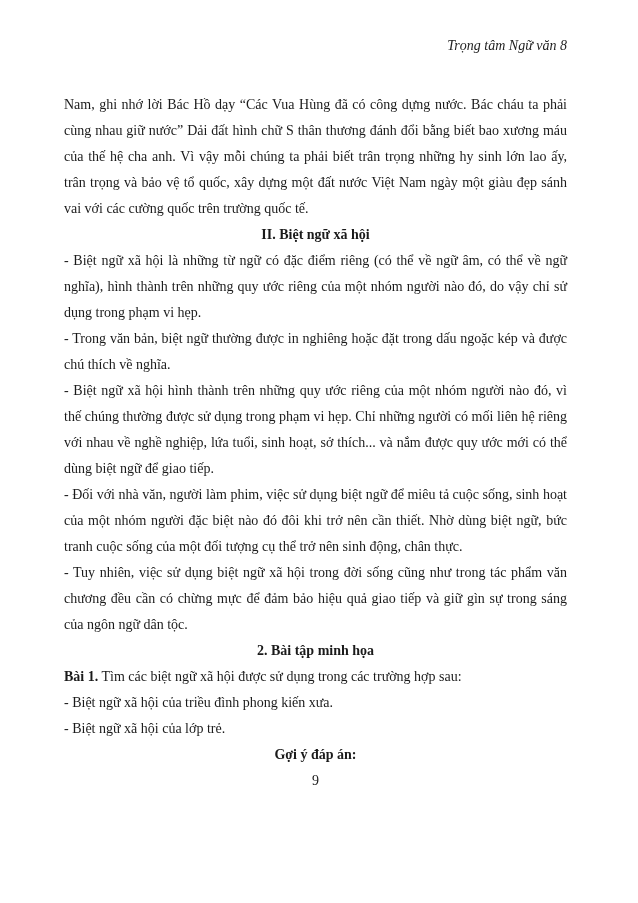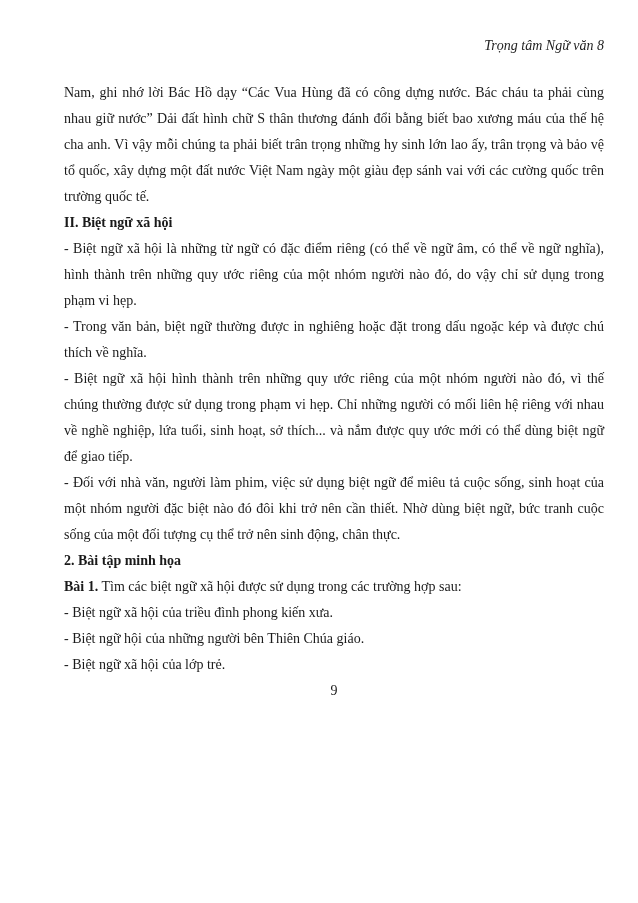--- a/index.html
+++ b/index.html
@@ -7,45 +7,45 @@
     padding: 0;
     background: #ffffff;
   }
   .page {
     position: relative;
     width: 638px;
     height: 902px;
     margin: 0 auto;
     background: #ffffff;
     box-sizing: border-box;
-    padding: 36px 34px 0 64px;
+    padding: 36px 71px 0 64px;
     font-family: "Liberation Serif", "DejaVu Serif", serif;
     color: #1a1a1a;
     overflow: hidden;
   }
   .running-header {
     text-align: right;
     font-style: italic;
     font-size: 14px;
     line-height: 20px;
     color: #222222;
   }
   .doc-body {
-    margin-top: 24px;
+    margin-top: 36px;
     font-size: 14px;
     line-height: 26px;
     text-align: justify;
   }
   .doc-body p {
     margin: 0;
     padding: 0;
   }
   .doc-body p.heading {
     font-weight: bold;
-    text-align: left;
+    text-align: center;
   }
   .doc-body b.lead {
     font-weight: bold;
   }
   .page-footer {
     text-align: center;
     font-size: 14px;
     line-height: 26px;
     margin-top: 0;
     color: #1a1a1a;
@@ -59,23 +59,24 @@
     <span>Trọng tâm Ngữ văn 8</span>
   </div>
 
   <div class="doc-body">
       <p class="paragraph">Nam, ghi nhớ lời Bác Hồ dạy “Các Vua Hùng đã có công dựng nước. Bác cháu ta phải cùng nhau giữ nước” Dải đất hình chữ S thân thương đánh đổi bằng biết bao xương máu của thế hệ cha anh. Vì vậy mỗi chúng ta phải biết trân trọng những hy sinh lớn lao ấy, trân trọng và bảo vệ tổ quốc, xây dựng một đất nước Việt Nam ngày một giàu đẹp sánh vai với các cường quốc trên trường quốc tế.</p>
       <p class="heading">II. Biệt ngữ xã hội</p>
       <p class="paragraph">- Biệt ngữ xã hội là những từ ngữ có đặc điểm riêng (có thể về ngữ âm, có thể về ngữ nghĩa), hình thành trên những quy ước riêng của một nhóm người nào đó, do vậy chỉ sử dụng trong phạm vi hẹp.</p>
       <p class="paragraph">- Trong văn bản, biệt ngữ thường được in nghiêng hoặc đặt trong dấu ngoặc kép và được chú thích về nghĩa.</p>
       <p class="paragraph">- Biệt ngữ xã hội hình thành trên những quy ước riêng của một nhóm người nào đó, vì thế chúng thường được sử dụng trong phạm vi hẹp. Chỉ những người có mối liên hệ riêng với nhau về nghề nghiệp, lứa tuổi, sinh hoạt, sở thích... và nắm được quy ước mới có thể dùng biệt ngữ để giao tiếp.</p>
       <p class="paragraph">- Đối với nhà văn, người làm phim, việc sử dụng biệt ngữ để miêu tả cuộc sống, sinh hoạt của một nhóm người đặc biệt nào đó đôi khi trở nên cần thiết. Nhờ dùng biệt ngữ, bức tranh cuộc sống của một đối tượng cụ thể trở nên sinh động, chân thực.</p>
+      <p class="paragraph">- Tuy nhiên, việc sử dụng biệt ngữ xã hội trong đời sống cũng như trong tác phẩm văn chương đều cần có chừng mực để đảm bảo hiệu quả giao tiếp và giữ gìn sự trong sáng của ngôn ngữ dân tộc.</p>
       <p class="heading">2. Bài tập minh họa</p>
       <p class="paragraph"><b class="lead">Bài 1.</b> Tìm các biệt ngữ xã hội được sử dụng trong các trường hợp sau:</p>
       <p class="paragraph">- Biệt ngữ xã hội của triều đình phong kiến xưa.</p>
-      <p class="paragraph">- Biệt ngữ hội của những người bên Thiên Chúa giáo.</p>
       <p class="paragraph">- Biệt ngữ xã hội của lớp trẻ.</p>
+      <p class="heading">Gợi ý đáp án:</p>
     </div>
 
   <div class="page-footer">
     <span>9</span>
   </div>
 </div>
 
 </body></html>

